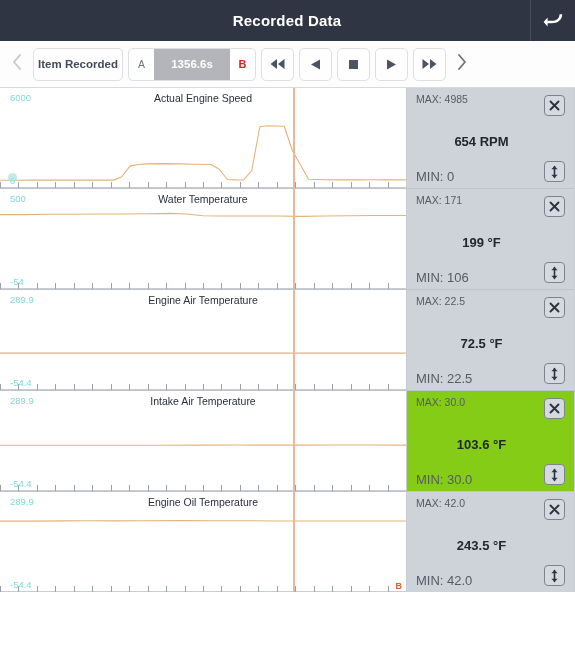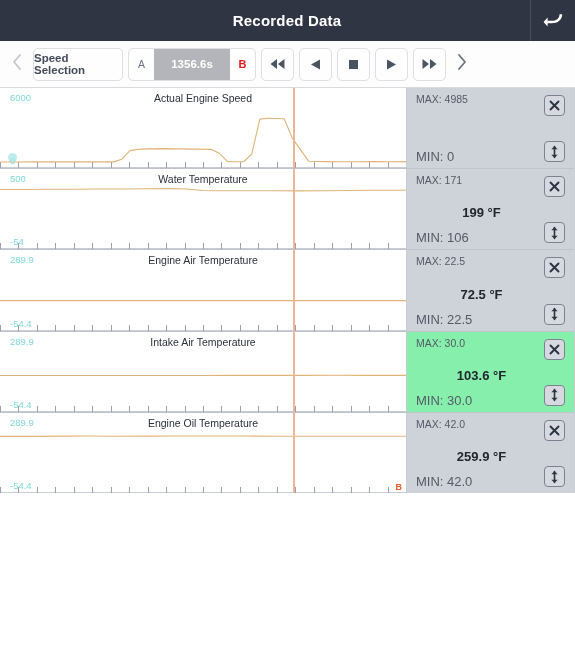--- a/index.html
+++ b/index.html
@@ -2,21 +2,21 @@
 <html><head>
 <meta charset="utf-8">
 <style>
   html,body{margin:0;padding:0;}
   body{
     width:575px;height:664px;overflow:hidden;
     background:#ffffff;
     font-family:"Liberation Sans", sans-serif;
     -webkit-font-smoothing:antialiased;
   }
-  .app{width:575px;height:493px;display:flex;flex-direction:column;position:relative;}
+  .app{width:575px;height:592px;display:flex;flex-direction:column;position:relative;}
 
   
   .titlebar{
     height:41px;background:#2f3542;display:flex;align-items:center;
     position:relative;flex:0 0 auto;
   }
   .titlebar-title{
     flex:1;text-align:center;color:#ffffff;font-size:15px;font-weight:bold;
     letter-spacing:.2px;padding-left:44px;
   }
@@ -166,21 +166,21 @@
     <div class="nav-chevron">
       <span>
         <svg width="10" height="16" viewBox="0 0 10 16">
           <path d="M8 1 L2 8 L8 15" stroke="#c3c6cc" stroke-width="1.8" fill="none" stroke-linecap="round" stroke-linejoin="round"></path>
         </svg>
       </span>
     </div>
 
 
     <div class="tb-btn tb-item">
-      <span>Speed Selection</span>
+      <span>Item Recorded</span>
     </div>
 
     <div class="ab-group">
       <div class="ab-a">A</div>
       <div class="ab-time">1356.6s</div>
       <div class="ab-b">B</div>
     </div>
 
     <div class="media-btn">
       <span>
@@ -269,20 +269,21 @@
             <svg viewBox="0 0 100 100" preserveAspectRatio="none">
               <polyline points="0.00,92.25 4.00,92.19 8.00,92.13 12.00,92.15 16.00,92.10 20.00,92.13 24.00,92.15 28.00,92.13 30.00,88.75 32.00,78.13 34.00,76.50 36.00,75.88 40.00,75.63 44.00,75.88 48.00,76.25 52.00,76.50 54.00,81.25 56.00,91.50 58.00,91.88 60.00,91.94 62.00,82.50 64.00,38.75 66.00,37.69 68.00,38.00 70.00,38.25 72.00,62.50 76.00,91.25 80.00,91.75 84.00,91.88 88.00,91.90 92.00,91.81 96.00,91.88 100.00,91.83" fill="none" stroke="#e0b478" stroke-width="1.1" vector-effect="non-scaling-stroke" stroke-linejoin="round" stroke-linecap="round"></polyline>
             </svg>
           </div>
           <div class="zero-dot" style="left: 8px; bottom: 6px;"></div>
           <div class="cursor-line" style="left: 72.2%; background: rgb(240, 180, 154);"></div>
         </div>
         <div class="readout" style="background: rgb(206, 210, 217);">
           <div class="rd-max">MAX: 4985</div>
           <div class="rd-min">MIN: 0</div>
+          <div class="rd-value">654 RPM</div>
           <div class="rd-close">
             <span>
               <svg width="13" height="13" viewBox="0 0 13 13">
                 <path d="M2.5 2.5 L10.5 10.5 M10.5 2.5 L2.5 10.5" stroke="#2c3340" stroke-width="1.9" stroke-linecap="round"></path>
               </svg>
             </span>
           </div>
           <div class="rd-resize">
             <span>
               <svg width="13" height="14" viewBox="0 0 13 14">
@@ -445,21 +446,21 @@
             <div class="tick" style="left: 100%;"></div>
           </div>
           <div class="axis-line"></div>
           <div class="trace">
             <svg viewBox="0 0 100 100" preserveAspectRatio="none">
               <polyline points="0.00,54.28 10.00,54.26 20.00,54.23 30.00,54.23 40.00,54.20 50.00,54.17 58.00,54.02 66.00,54.14 74.00,54.11 82.00,53.94 90.00,54.05 100.00,54.11" fill="none" stroke="#e0b478" stroke-width="1.1" vector-effect="non-scaling-stroke" stroke-linejoin="round" stroke-linecap="round"></polyline>
             </svg>
           </div>
           <div class="cursor-line" style="left: 72.2%; background: rgb(240, 180, 154);"></div>
         </div>
-        <div class="readout" style="background: #86efac; padding-left: 8px;">
+        <div class="readout" style="background: #84cc16; padding-left: 8px;">
           <div class="rd-max">MAX: 30.0</div>
           <div class="rd-min">MIN: 30.0</div>
           <div class="rd-value">103.6 °F</div>
           <div class="rd-close">
             <span>
               <svg width="13" height="13" viewBox="0 0 13 13">
                 <path d="M2.5 2.5 L10.5 10.5 M10.5 2.5 L2.5 10.5" stroke="#2c3340" stroke-width="1.9" stroke-linecap="round"></path>
               </svg>
             </span>
           </div>
@@ -509,21 +510,21 @@
             <svg viewBox="0 0 100 100" preserveAspectRatio="none">
               <polyline points="0.00,29.16 8.00,29.13 16.00,28.84 22.00,28.72 28.00,28.90 36.00,28.78 44.00,28.67 52.00,28.75 60.00,28.72 68.00,28.96 76.00,29.04 84.00,29.04 92.00,29.04 100.00,29.04" fill="none" stroke="#e0b478" stroke-width="1.1" vector-effect="non-scaling-stroke" stroke-linejoin="round" stroke-linecap="round"></polyline>
             </svg>
           </div>
           <div class="cursor-line" style="left: 72.2%; background: rgb(240, 180, 154);"></div>
           <div class="bmarker" style="right: 4px;">B</div>
         </div>
         <div class="readout" style="background: rgb(206, 210, 217);">
           <div class="rd-max">MAX: 42.0</div>
           <div class="rd-min">MIN: 42.0</div>
-          <div class="rd-value">259.9 °F</div>
+          <div class="rd-value">243.5 °F</div>
           <div class="rd-close">
             <span>
               <svg width="13" height="13" viewBox="0 0 13 13">
                 <path d="M2.5 2.5 L10.5 10.5 M10.5 2.5 L2.5 10.5" stroke="#2c3340" stroke-width="1.9" stroke-linecap="round"></path>
               </svg>
             </span>
           </div>
           <div class="rd-resize">
             <span>
               <svg width="13" height="14" viewBox="0 0 13 14">

